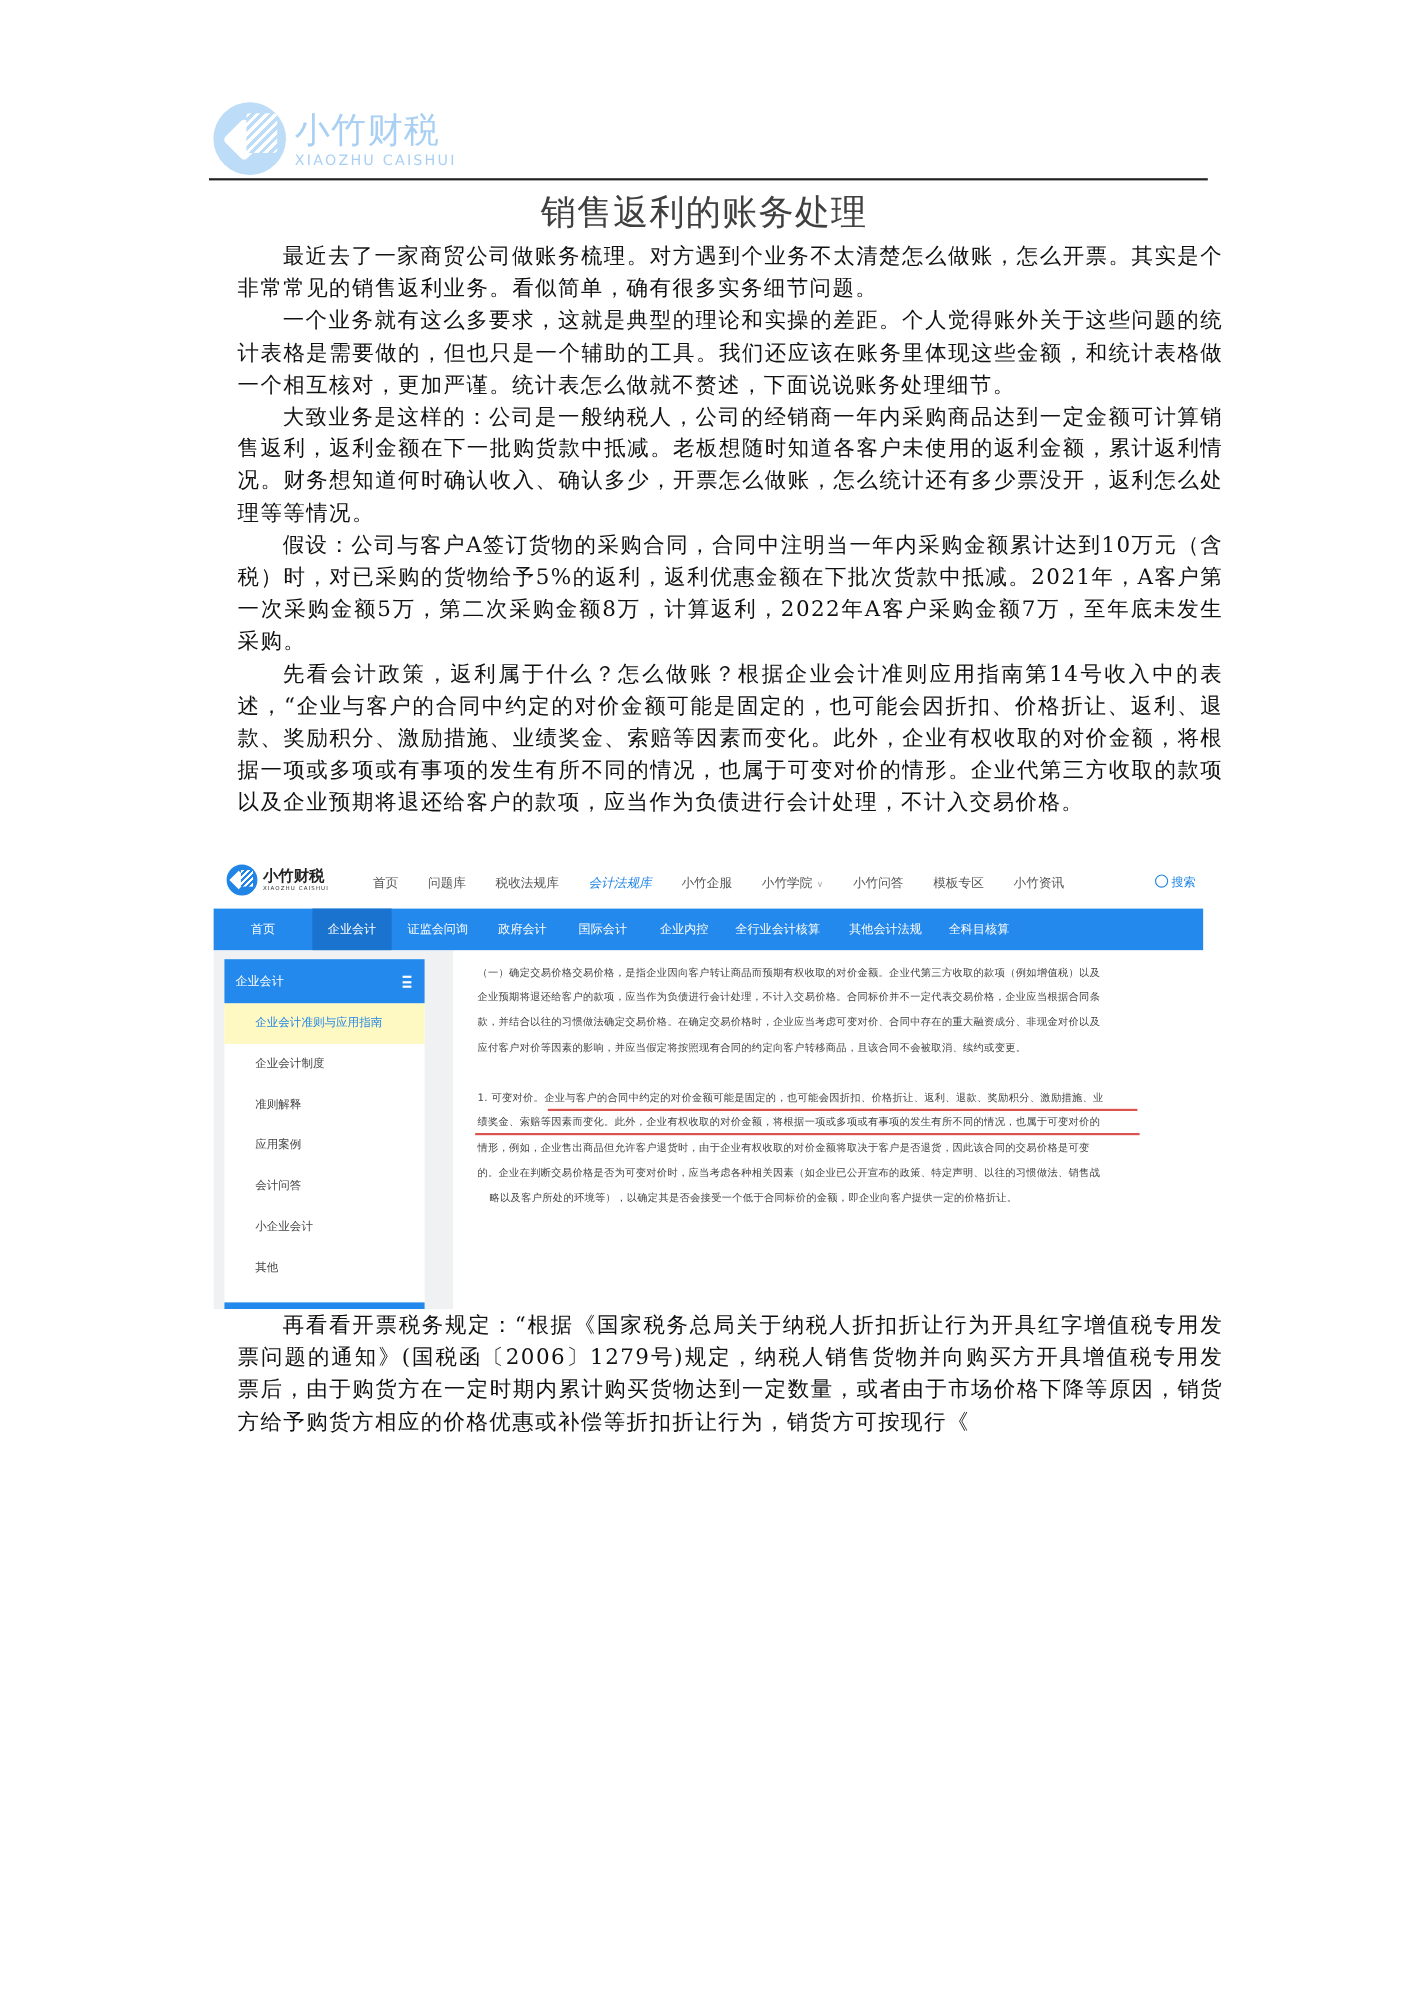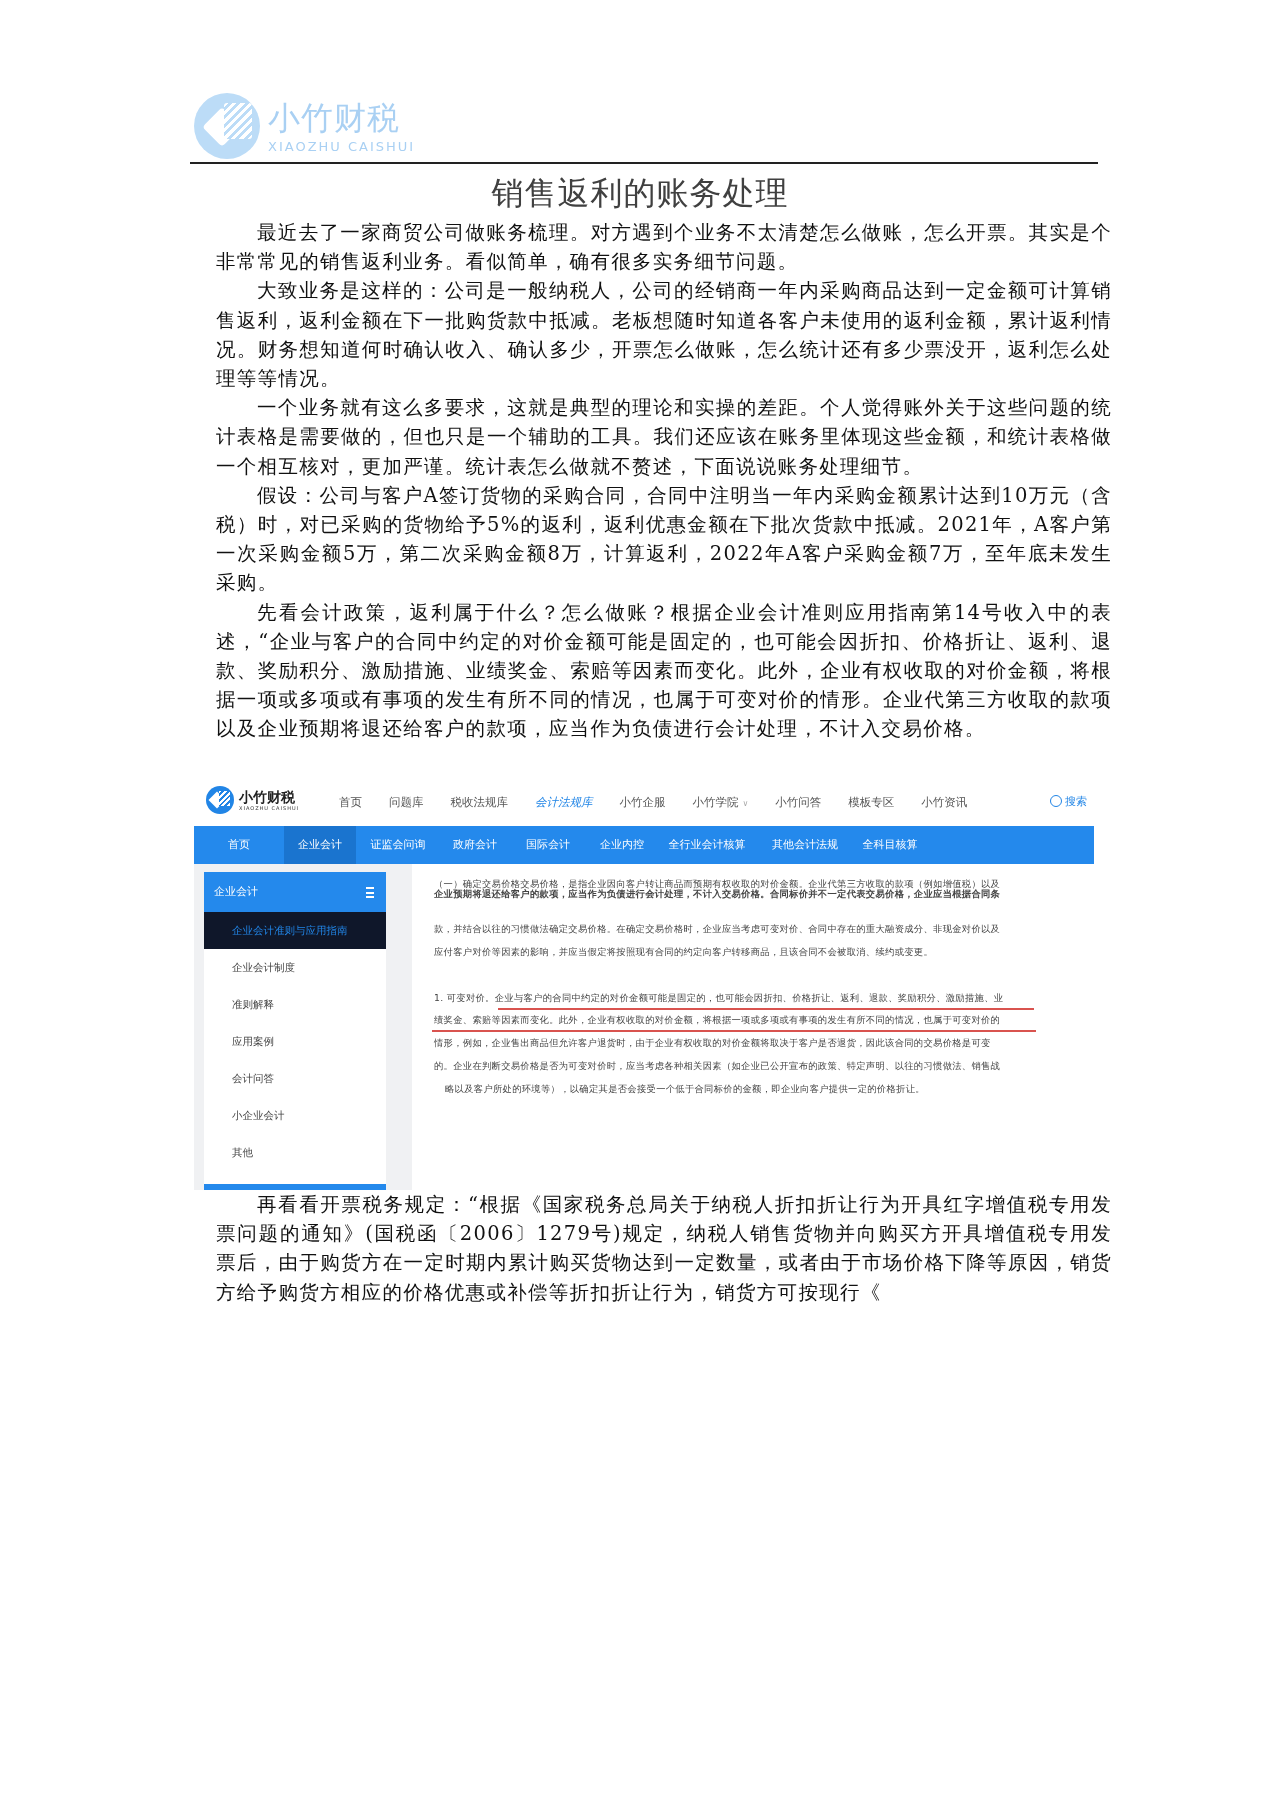--- a/index.html
+++ b/index.html
@@ -46,21 +46,21 @@
   .bluenav .bi { height:38px; line-height:38px; font-size:11px; color:#fff; text-align:center; cursor:pointer; white-space:nowrap; }
   .bluenav .bi.active { background:#1a74cf; }
 
   .leftgray { position:absolute; left:0; top:86px; width:218px; height:326px; background:#f0f1f3; }
   .sidebar { position:absolute; left:10px; top:94px; width:182px; height:318px; background:#fff; }
   .side-head { height:40px; background:#2489ec; color:#fff; font-size:11px; line-height:40px; padding-left:10px; position:relative; }
   .side-head .menu-ic { position:absolute; right:12px; top:15px; width:8px; height:7px;
      border-top:2px solid #fff; border-bottom:2px solid #fff; }
   .side-head .menu-ic:after { content:""; position:absolute; left:0; top:2.5px; width:8px; height:2px; background:#fff; }
   .side-item { height:37px; line-height:37px; font-size:10.5px; color:#444; padding-left:28px; cursor:pointer; white-space:nowrap; }
-  .side-item.active { background:#0f172a; color:#2185e6; }
+  .side-item.active { background:#fef9c3; color:#2185e6; }
   .side-foot { position:absolute; left:10px; top:406px; width:182px; height:6px; background:#2489ec; }
 
   .content { position:absolute; left:218px; top:86px; width:682px; height:326px; background:#fff; }
   .cline { position:absolute; left:22px; font-size:9.3px; color:#444; white-space:nowrap; letter-spacing:0.3px; }
   .redline { position:absolute; height:2px; background:#d9534f; }
 
   .tail { top:1190px; }
 </style>
 </head>
 <body>
@@ -71,22 +71,22 @@
     <div class="cn">小竹财税</div>
     <div class="en">XIAOZHU CAISHUI</div>
   </div>
 </div>
 <div class="header-rule"></div>
 
 <div class="doc-title">销售返利的账务处理</div>
 
 <div class="para" style="top:218px;">
   <p>最近去了一家商贸公司做账务梳理。对方遇到个业务不太清楚怎么做账，怎么开票。其实是个非常常见的销售返利业务。看似简单，确有很多实务细节问题。</p>
+  <p>一个业务就有这么多要求，这就是典型的理论和实操的差距。个人觉得账外关于这些问题的统计表格是需要做的，但也只是一个辅助的工具。我们还应该在账务里体现这些金额，和统计表格做一个相互核对，更加严谨。统计表怎么做就不赘述，下面说说账务处理细节。</p>
   <p>大致业务是这样的：公司是一般纳税人，公司的经销商一年内采购商品达到一定金额可计算销售返利，返利金额在下一批购货款中抵减。老板想随时知道各客户未使用的返利金额，累计返利情况。财务想知道何时确认收入、确认多少，开票怎么做账，怎么统计还有多少票没开，返利怎么处理等等情况。</p>
-  <p>一个业务就有这么多要求，这就是典型的理论和实操的差距。个人觉得账外关于这些问题的统计表格是需要做的，但也只是一个辅助的工具。我们还应该在账务里体现这些金额，和统计表格做一个相互核对，更加严谨。统计表怎么做就不赘述，下面说说账务处理细节。</p>
   <p>假设：公司与客户A签订货物的采购合同，合同中注明当一年内采购金额累计达到10万元（含税）时，对已采购的货物给予5%的返利，返利优惠金额在下批次货款中抵减。2021年，A客户第一次采购金额5万，第二次采购金额8万，计算返利，2022年A客户采购金额7万，至年底未发生采购。</p>
   <p>先看会计政策，返利属于什么？怎么做账？根据企业会计准则应用指南第14号收入中的表述，“企业与客户的合同中约定的对价金额可能是固定的，也可能会因折扣、价格折让、返利、退款、奖励积分、激励措施、业绩奖金、索赔等因素而变化。此外，企业有权收取的对价金额，将根据一项或多项或有事项的发生有所不同的情况，也属于可变对价的情形。企业代第三方收取的款项以及企业预期将退还给客户的款项，应当作为负债进行会计处理，不计入交易价格。</p>
 </div>
 
 <div class="shot">
   <div class="topbar">
     <div class="site-logo">
       <div class="mk"></div>
       <div class="t">
         <div class="c">小竹财税</div>
@@ -132,21 +132,21 @@
     <div class="side-item">准则解释</div>
     <div class="side-item">应用案例</div>
     <div class="side-item">会计问答</div>
     <div class="side-item">小企业会计</div>
     <div class="side-item">其他</div>
   </div>
   <div class="side-foot"></div>
 
   <div class="content">
     <div class="cline" style="top:14px;">（一）确定交易价格交易价格，是指企业因向客户转让商品而预期有权收取的对价金额。企业代第三方收取的款项（例如增值税）以及</div>
-    <div class="cline" style="top:24px;font-weight:bold;">企业预期将退还给客户的款项，应当作为负债进行会计处理，不计入交易价格。合同标价并不一定代表交易价格，企业应当根据合同条</div>
+    <div class="cline" style="top:36px;">企业预期将退还给客户的款项，应当作为负债进行会计处理，不计入交易价格。合同标价并不一定代表交易价格，企业应当根据合同条</div>
     <div class="cline" style="top:59px;">款，并结合以往的习惯做法确定交易价格。在确定交易价格时，企业应当考虑可变对价、合同中存在的重大融资成分、非现金对价以及</div>
     <div class="cline" style="top:82px;">应付客户对价等因素的影响，并应当假定将按照现有合同的约定向客户转移商品，且该合同不会被取消、续约或变更。</div>
     <div class="cline" style="top:128px;">1. 可变对价。企业与客户的合同中约定的对价金额可能是固定的，也可能会因折扣、价格折让、返利、退款、奖励积分、激励措施、业</div>
     <div class="redline" style="left:86px; top:144px; width:536px;"></div>
     <div class="cline" style="top:150px;">绩奖金、索赔等因素而变化。此外，企业有权收取的对价金额，将根据一项或多项或有事项的发生有所不同的情况，也属于可变对价的</div>
     <div class="redline" style="left:20px; top:166px; width:604px;"></div>
     <div class="cline" style="top:173px;">情形，例如，企业售出商品但允许客户退货时，由于企业有权收取的对价金额将取决于客户是否退货，因此该合同的交易价格是可变</div>
     <div class="cline" style="top:196px;">的。企业在判断交易价格是否为可变对价时，应当考虑各种相关因素（如企业已公开宣布的政策、特定声明、以往的习惯做法、销售战</div>
     <div class="cline" style="top:219px;padding-left:11px;">略以及客户所处的环境等），以确定其是否会接受一个低于合同标价的金额，即企业向客户提供一定的价格折让。</div>
   </div>

